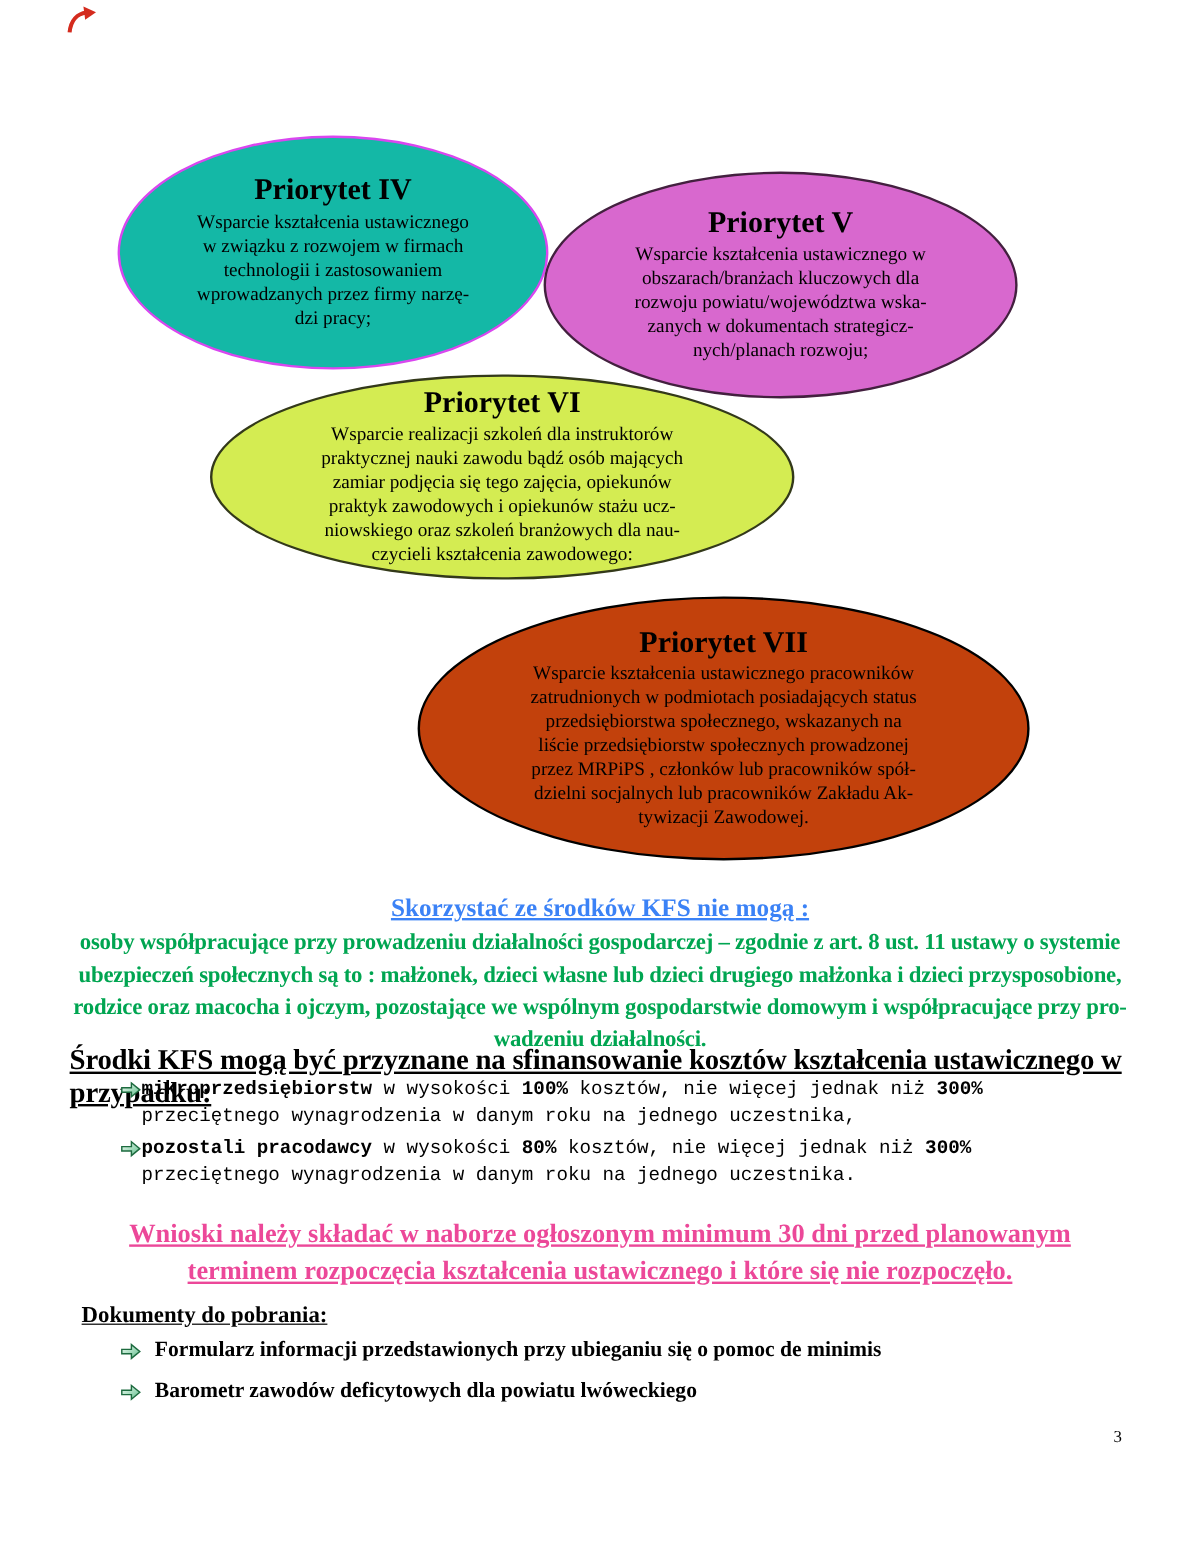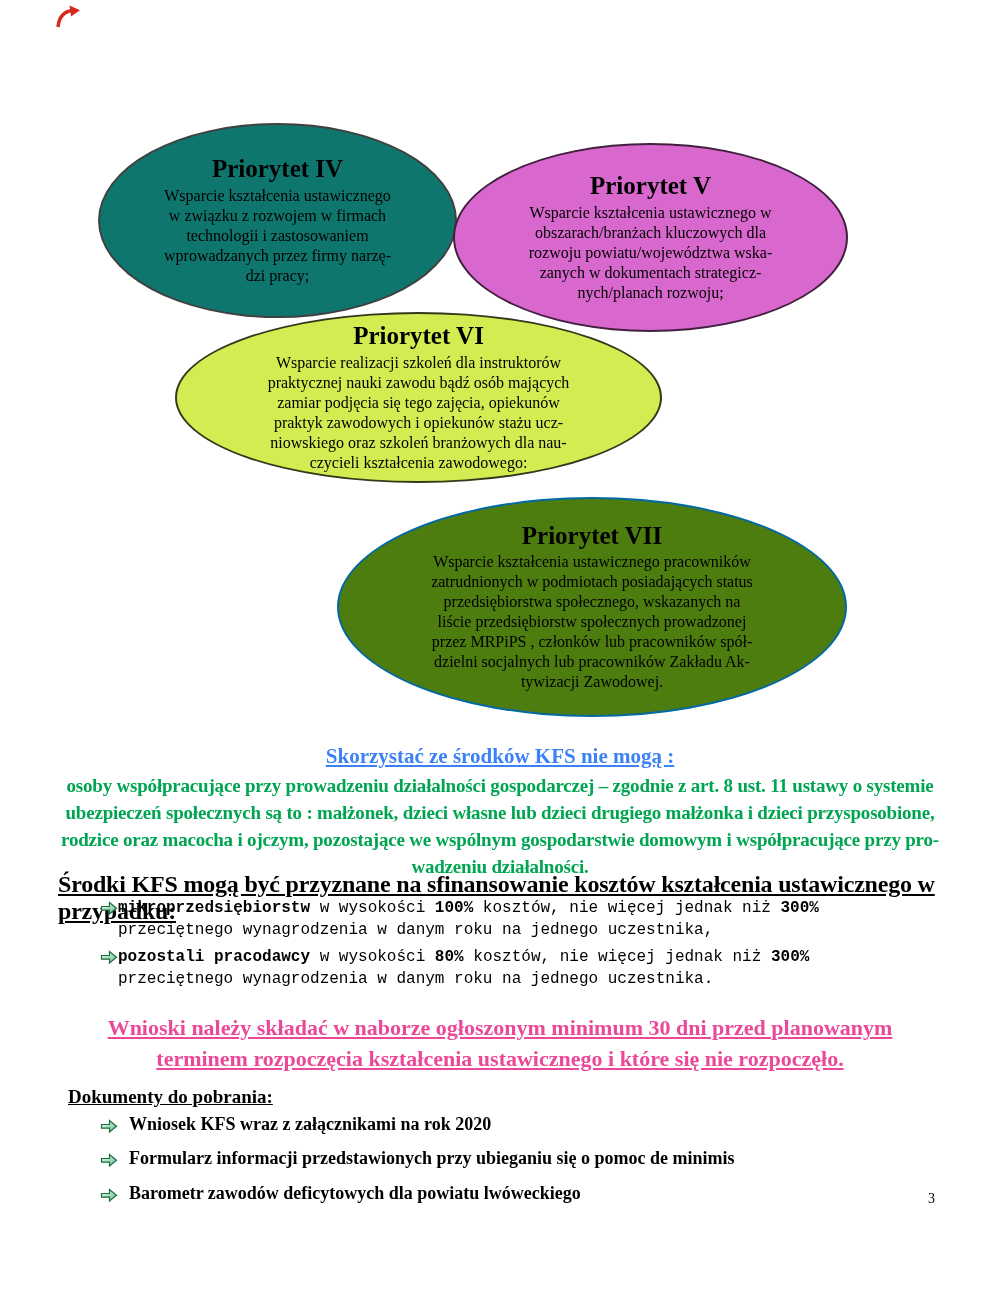--- a/index.html
+++ b/index.html
@@ -8,24 +8,24 @@
     font-family:"Liberation Serif", serif;color:#000;overflow:hidden;margin:0 auto;
   }
   
   .ellipse{
     position:absolute;border-radius:50%;
     display:flex;flex-direction:column;align-items:center;justify-content:center;
     text-align:center;box-sizing:border-box;
   }
   .e-title{font-weight:bold;font-size:25px;line-height:1.15;margin-bottom:2px;}
   .e-body{font-size:16px;line-height:1.25;white-space:pre-line;}
-  .e-blue   {left:98px; top:123px;width:359px;height:195px;background:#0f766e;border:2px solid #404040;padding:0 22px;}
+  .e-blue   {left:98px; top:113px;width:359px;height:195px;background:#14b8a6;border:2px solid #d946ef;padding:0 22px;}
   .e-magenta{left:453px;top:143px;width:395px;height:189px;background:#d868ce;border:2px solid #43203f;padding:0 26px;}
   .e-green  {left:175px;top:312px;width:487px;height:171px;background:#d4ec52;border:2px solid #33391a;padding:0 30px;}
-  .e-orange {left:337px;top:497px;width:510px;height:220px;background:#4d7c0f;border:2px solid #0369a1;padding:0 34px;}
+  .e-orange {left:348px;top:497px;width:510px;height:220px;background:#c2410c;border:2px solid #000000;padding:0 34px;}
   
   .exclusion-heading{
     position:absolute;top:744px;left:0;width:100%;text-align:center;
     color:#3b82f6;font-weight:bold;font-size:21px;
   }
   .exclusion-heading span{text-decoration:underline;}
   .exclusion-body{
     position:absolute;top:773px;left:55px;width:890px;text-align:center;
     color:#00a551;font-weight:bold;font-size:19px;line-height:1.42;
     white-space:pre-line;letter-spacing:-0.2px;
@@ -153,28 +153,20 @@
 
   <div class="downloads-heading">Dokumenty do pobrania:</div>
 
   <div class="downloads-list">
     <div class="dl-item">
       <span class="arrow">
         <svg width="18" height="15" viewBox="0 0 18 15">
           <path d="M1.5 5.5 L9.5 5.5 L9.5 1.5 L16.5 7.2 L9.5 13 L9.5 9.2 L1.5 9.2 Z" fill="url(#arrowGrad)" stroke="#1d6b3f" stroke-width="1.2"></path>
         </svg>
       </span>
-      <span>Wniosek KFS wraz z załącznikami na rok 2020</span>
-    </div>
-    <div class="dl-item">
-      <span class="arrow">
-        <svg width="18" height="15" viewBox="0 0 18 15">
-          <path d="M1.5 5.5 L9.5 5.5 L9.5 1.5 L16.5 7.2 L9.5 13 L9.5 9.2 L1.5 9.2 Z" fill="url(#arrowGrad)" stroke="#1d6b3f" stroke-width="1.2"></path>
-        </svg>
-      </span>
       <span>Formularz informacji przedstawionych przy ubieganiu się o pomoc de minimis</span>
     </div>
     <div class="dl-item">
       <span class="arrow">
         <svg width="18" height="15" viewBox="0 0 18 15">
           <path d="M1.5 5.5 L9.5 5.5 L9.5 1.5 L16.5 7.2 L9.5 13 L9.5 9.2 L1.5 9.2 Z" fill="url(#arrowGrad)" stroke="#1d6b3f" stroke-width="1.2"></path>
         </svg>
       </span>
       <span>Barometr zawodów deficytowych dla powiatu lwóweckiego</span>
     </div>

